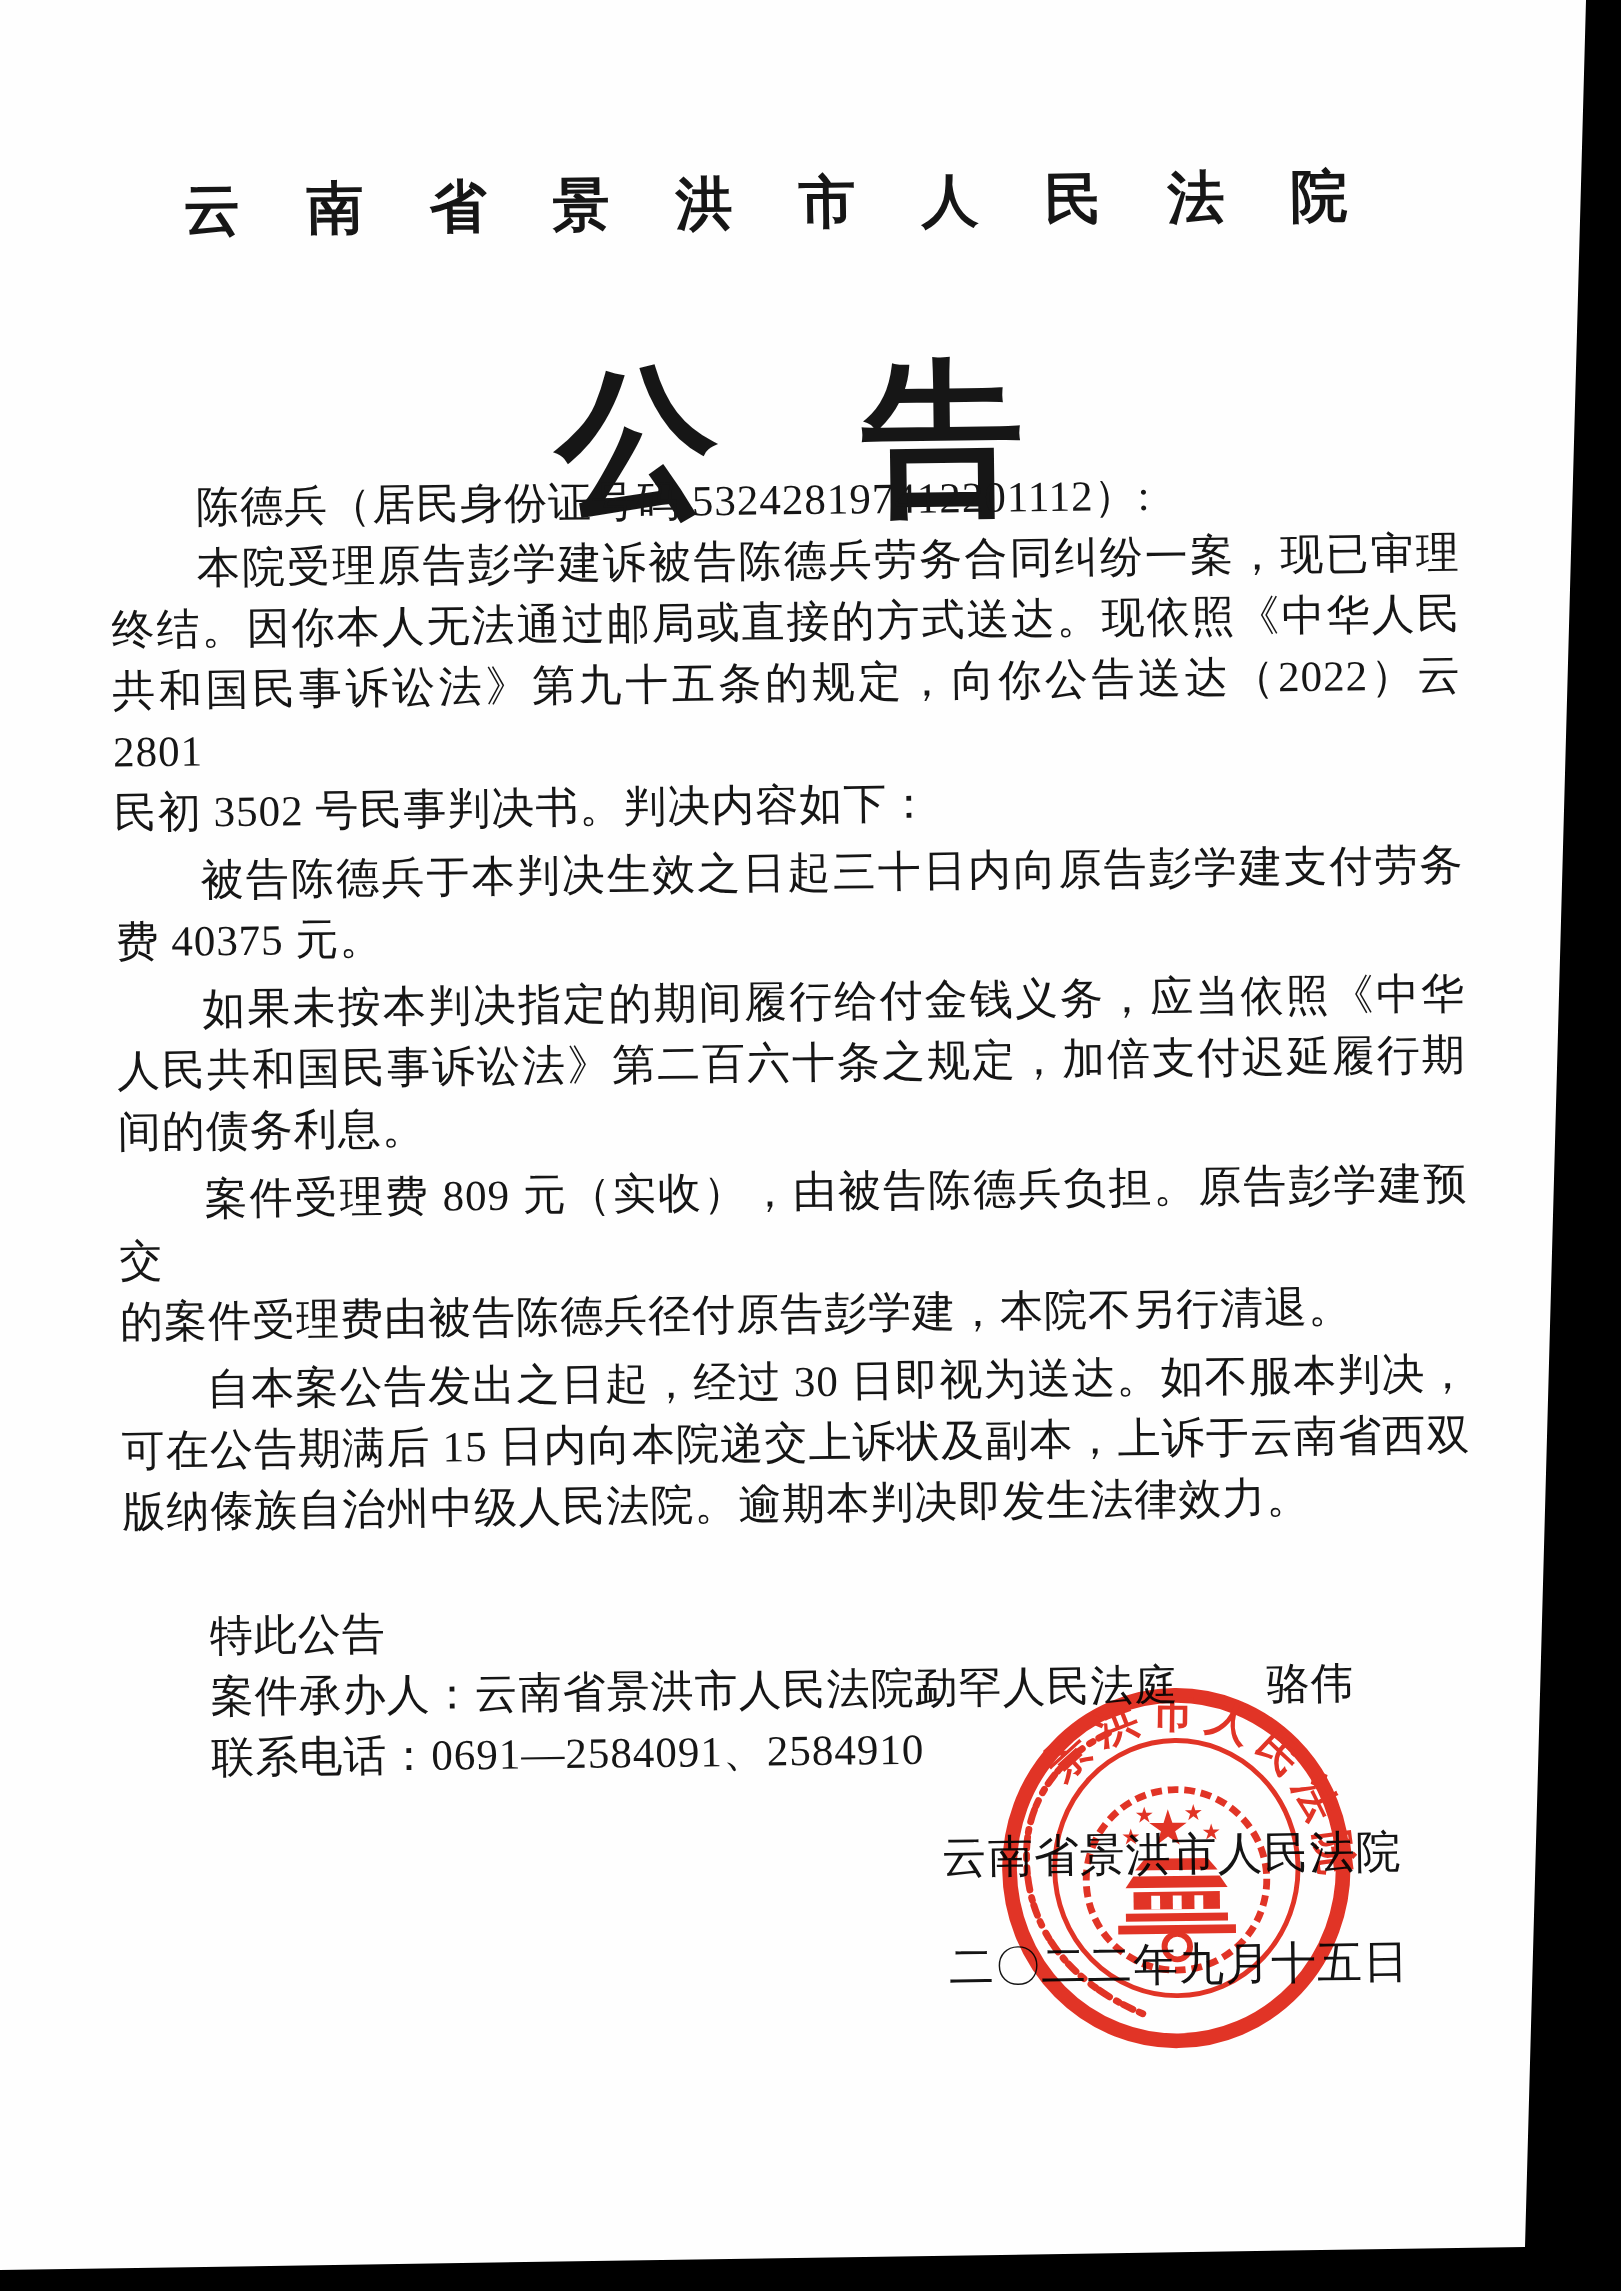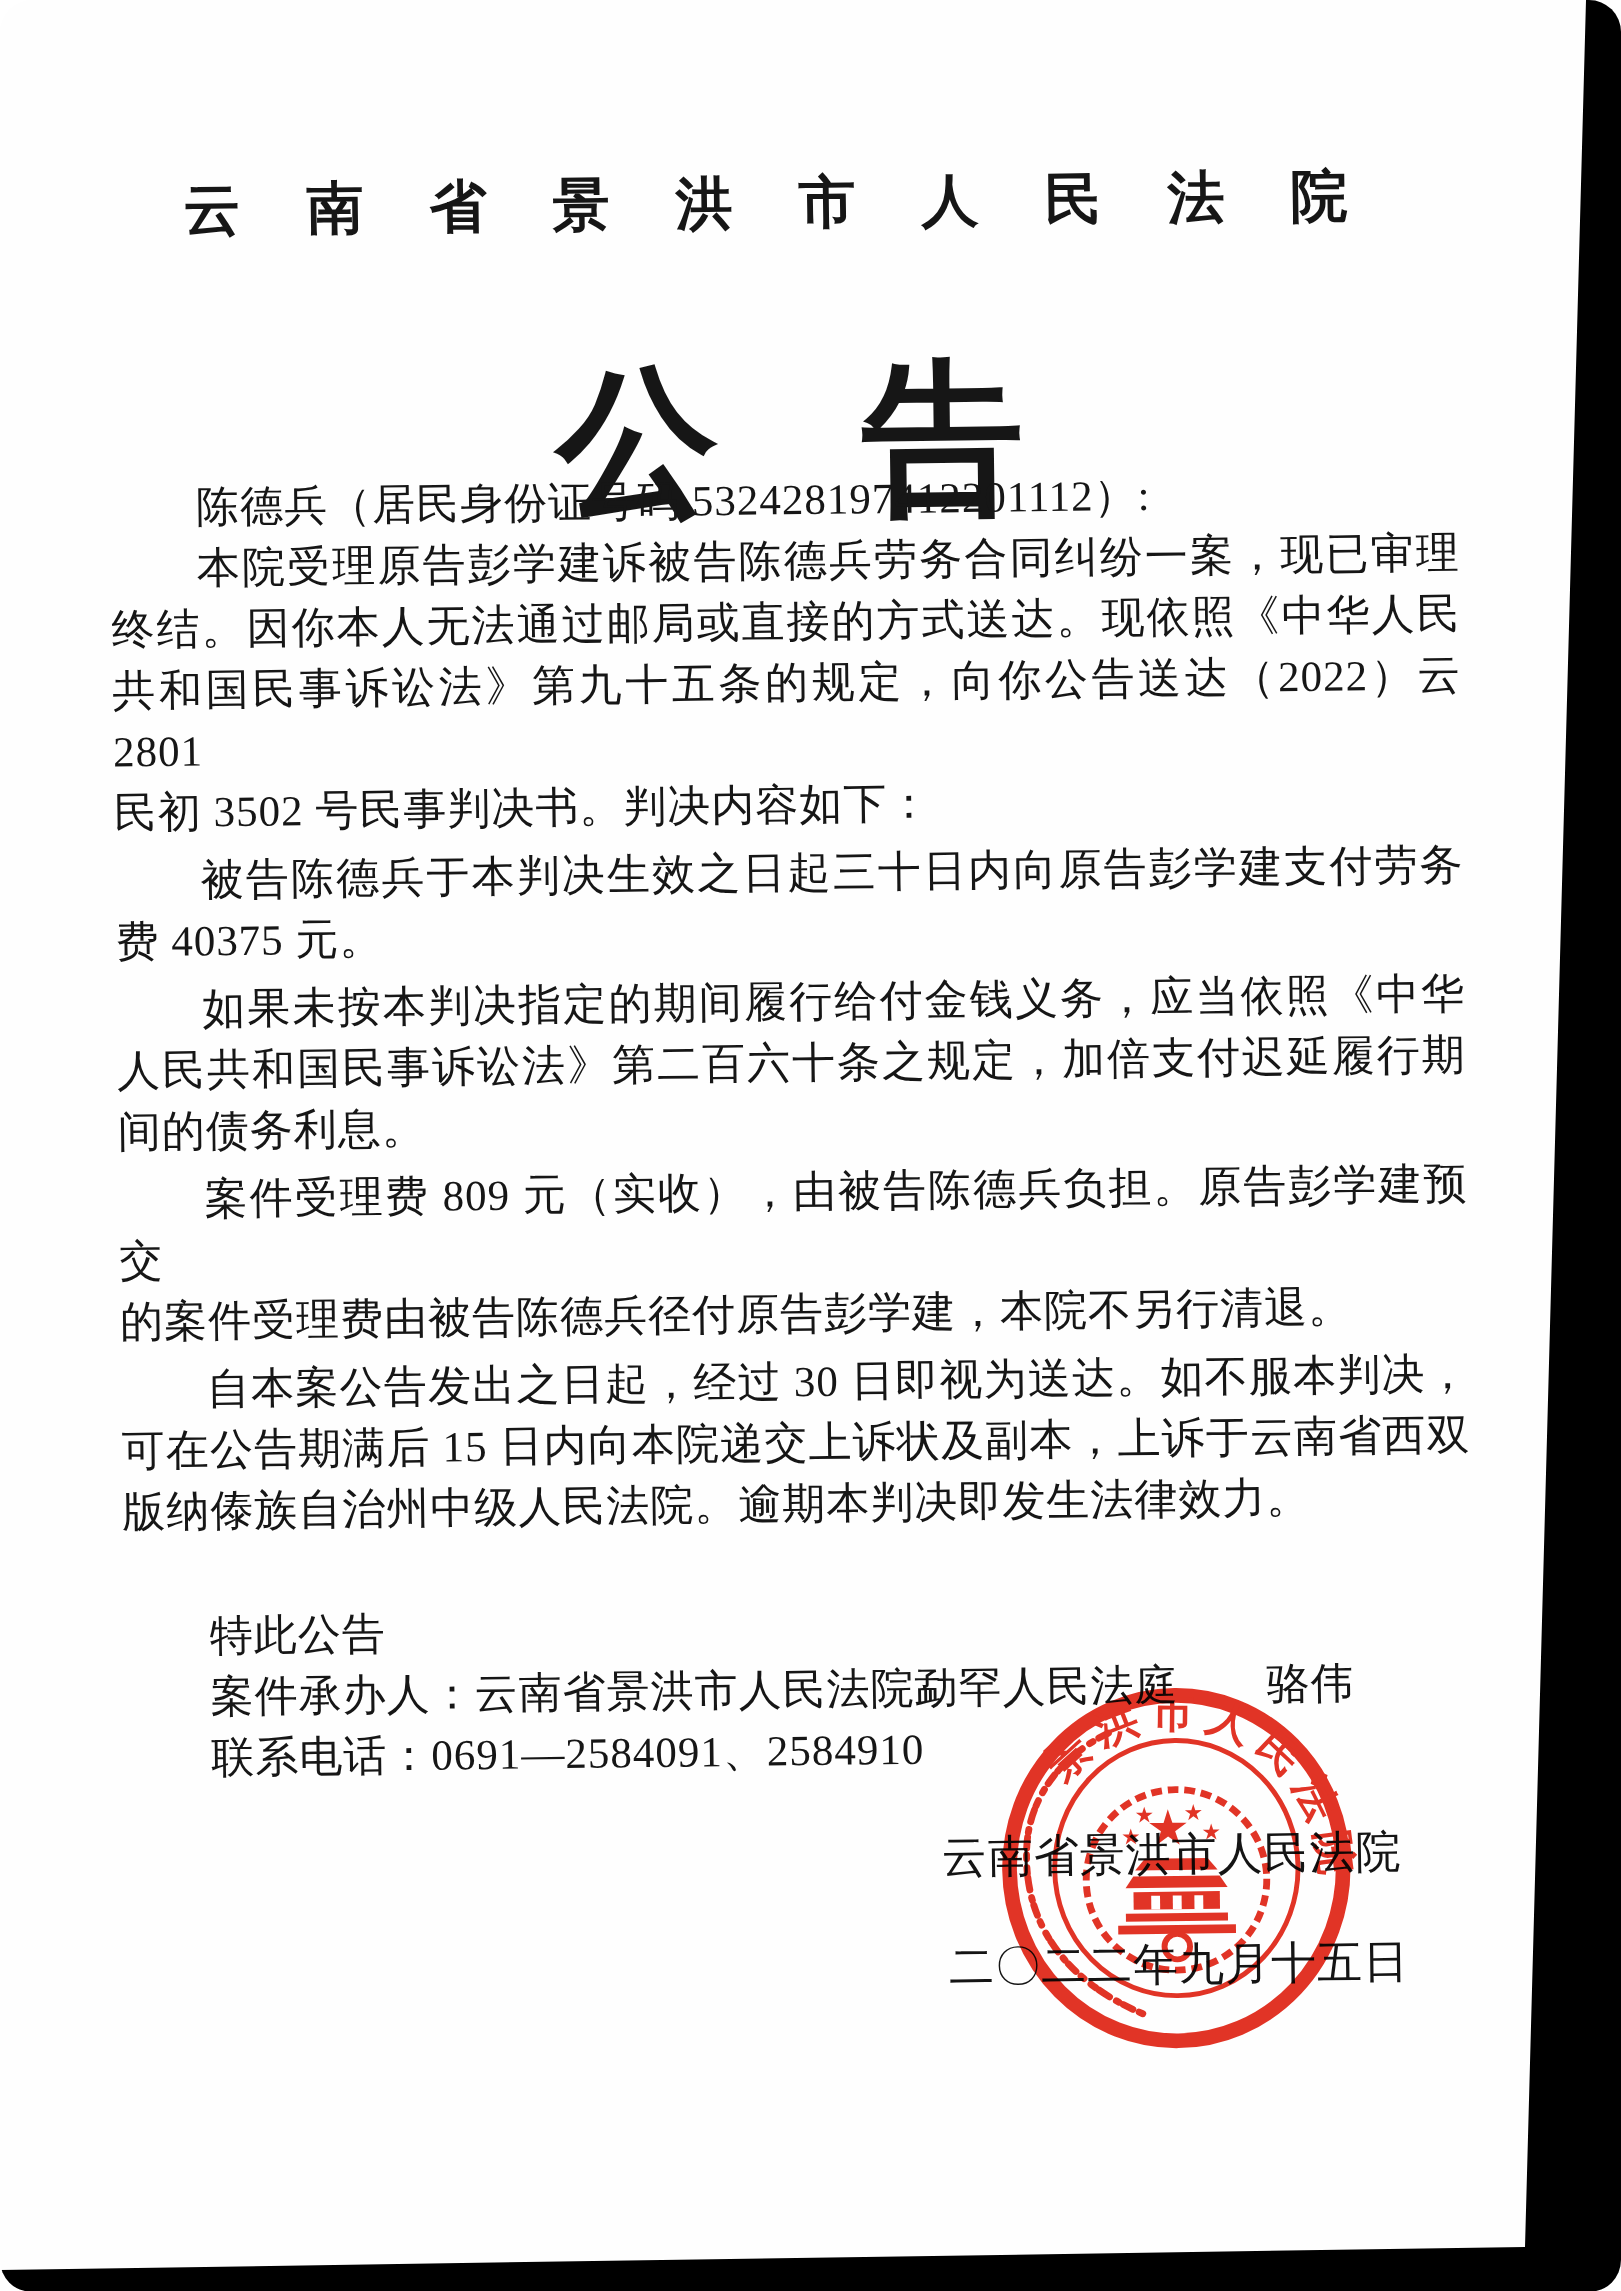--- a/index.html
+++ b/index.html
@@ -1,20 +1,19 @@
 <!DOCTYPE html>
 <html><head>
 <meta charset="utf-8">
 <style>
   html,body{margin:0;padding:0;background:#ffffff;}
   #page{
     position:relative;width:1621px;height:2292px;overflow:hidden;
     background:#fefefe;color:#161616;
     font-family:"Liberation Serif","DejaVu Serif",serif;
-    border-radius:32px;
   }
   #content{
     position:absolute;inset:0;
     transform:rotate(-0.7deg);
     transform-origin:811px 1146px;
   }
   .doc-title{
     position:absolute;left:195px;top:165px;
     font-size:57px;font-weight:700;letter-spacing:66px;white-space:nowrap;
   }

